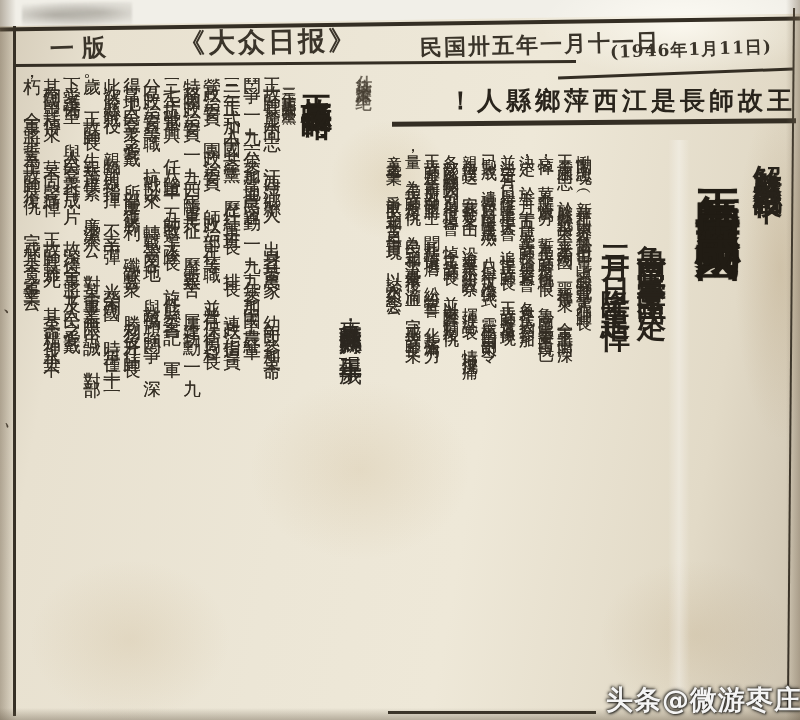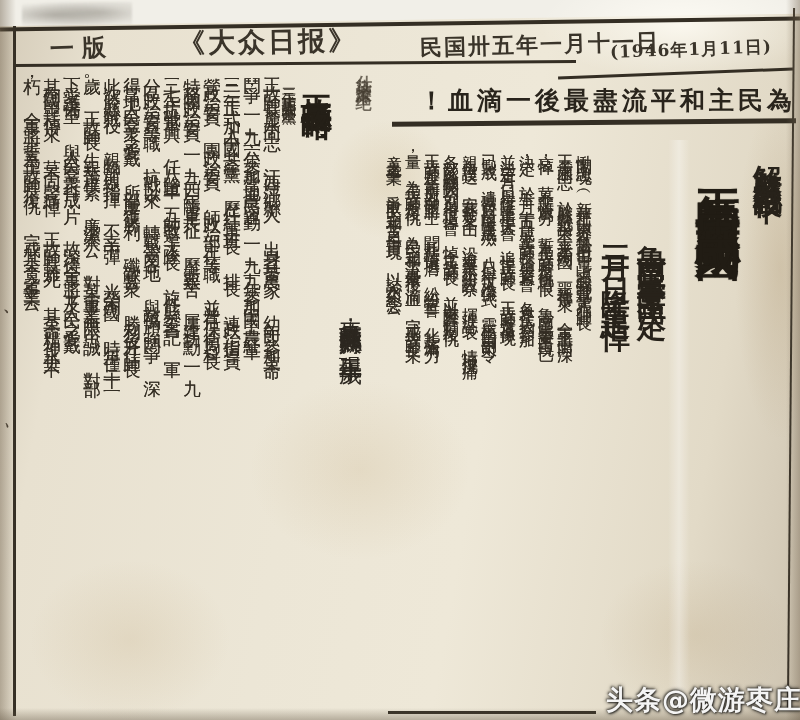--- a/index.html
+++ b/index.html
@@ -99,21 +99,21 @@
 <div class="rule r-mast1"></div>
 <div class="rule r-mast2"></div>
 <div class="rule r-slogan"></div>
 <div class="rule r-bottom"></div>
 
 <div class="masthead-label ink hand">一版</div>
 <div class="paper-name ink hand">《大众日报》</div>
 <div class="date-roc ink hand">民国卅五年一月十一日</div>
 <div class="date-anno ink hand">(1946年1月11日)</div>
 
-<div class="slogan">為民主和平流盡最後一滴血！</div>
+<div class="slogan">王故師長是江西萍鄉縣人！</div>
 
 <div class="kicker v">解放滕縣戰役中</div>
 <div class="headline-main v">王師長麓水同志光榮殉國</div>
 <div class="deck1 v">魯南區黨委軍區決定</div>
 <div class="deck2 v">三月一日隆重追悼</div>
 
 <div class="article v">
   <div>慟問忠魂，（新華社山東分社魯南七日電）頃悉我野戰軍第八師師長</div>
   <div>王麓水同志，於滕縣戰役中不幸光榮殉國，噩耗傳來，全軍將士同深</div>
   <div>哀悼，莫不悲憤萬分，誓為王故師長復仇雪恨。魯南區黨委軍區現已</div>

